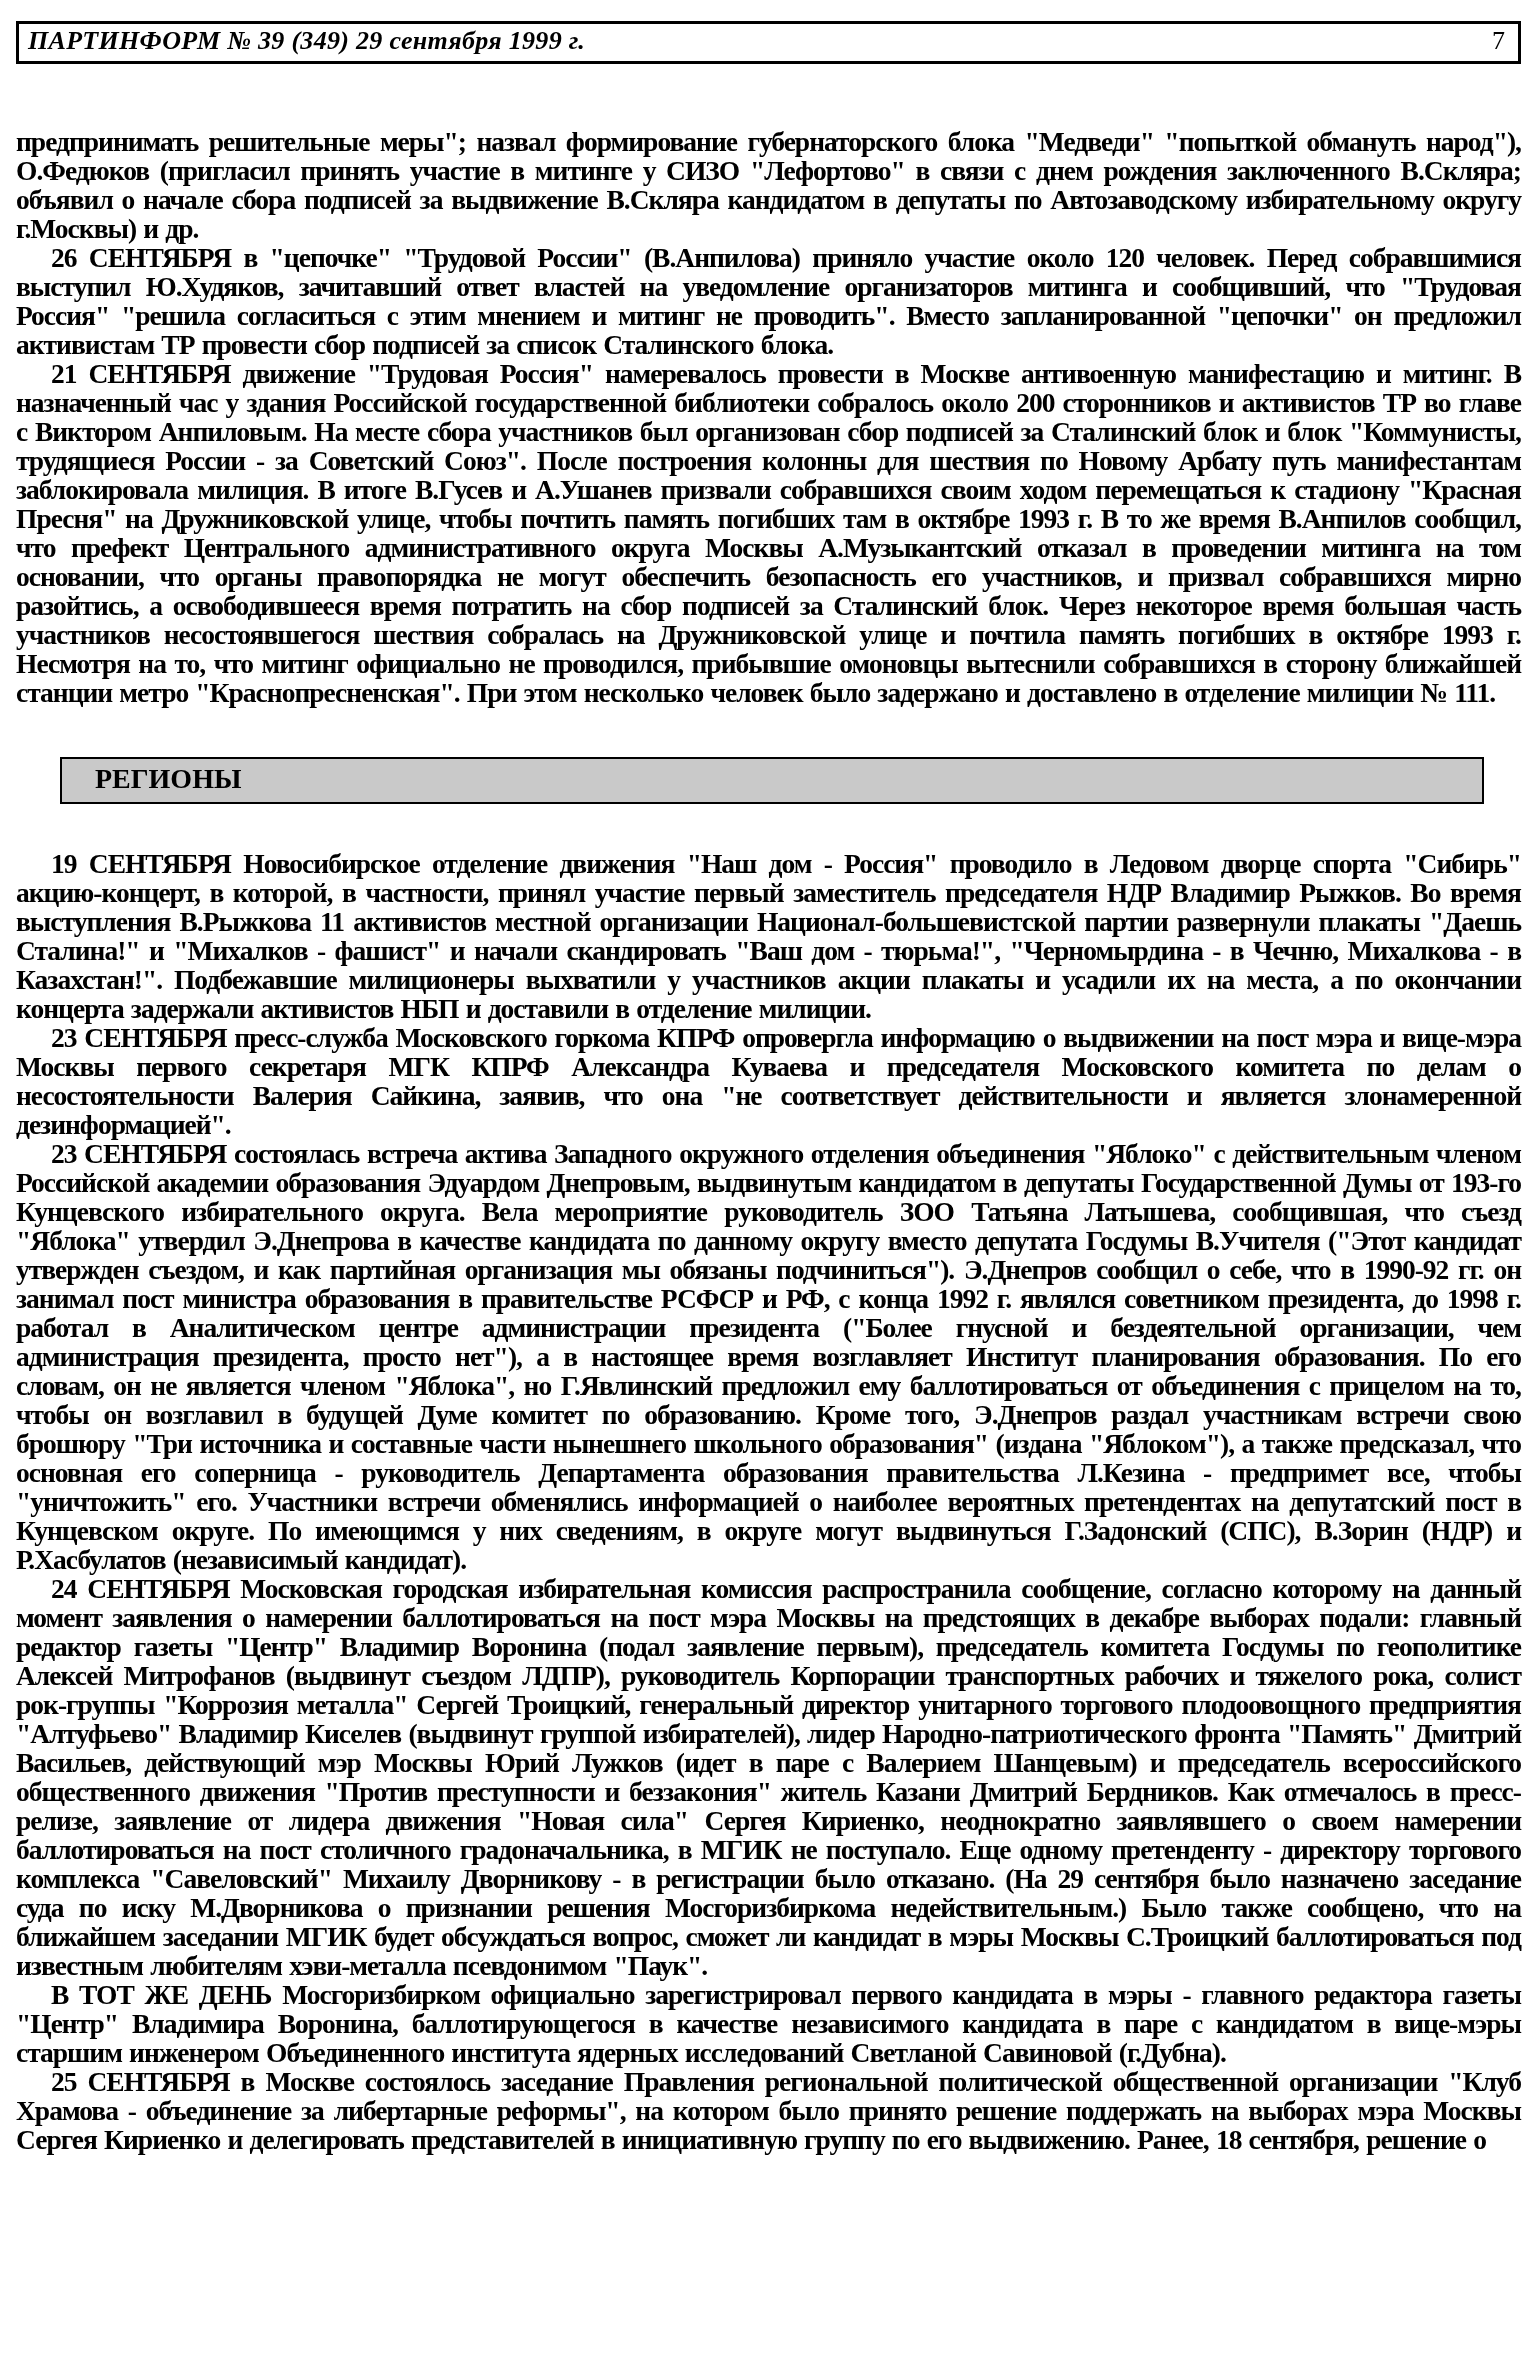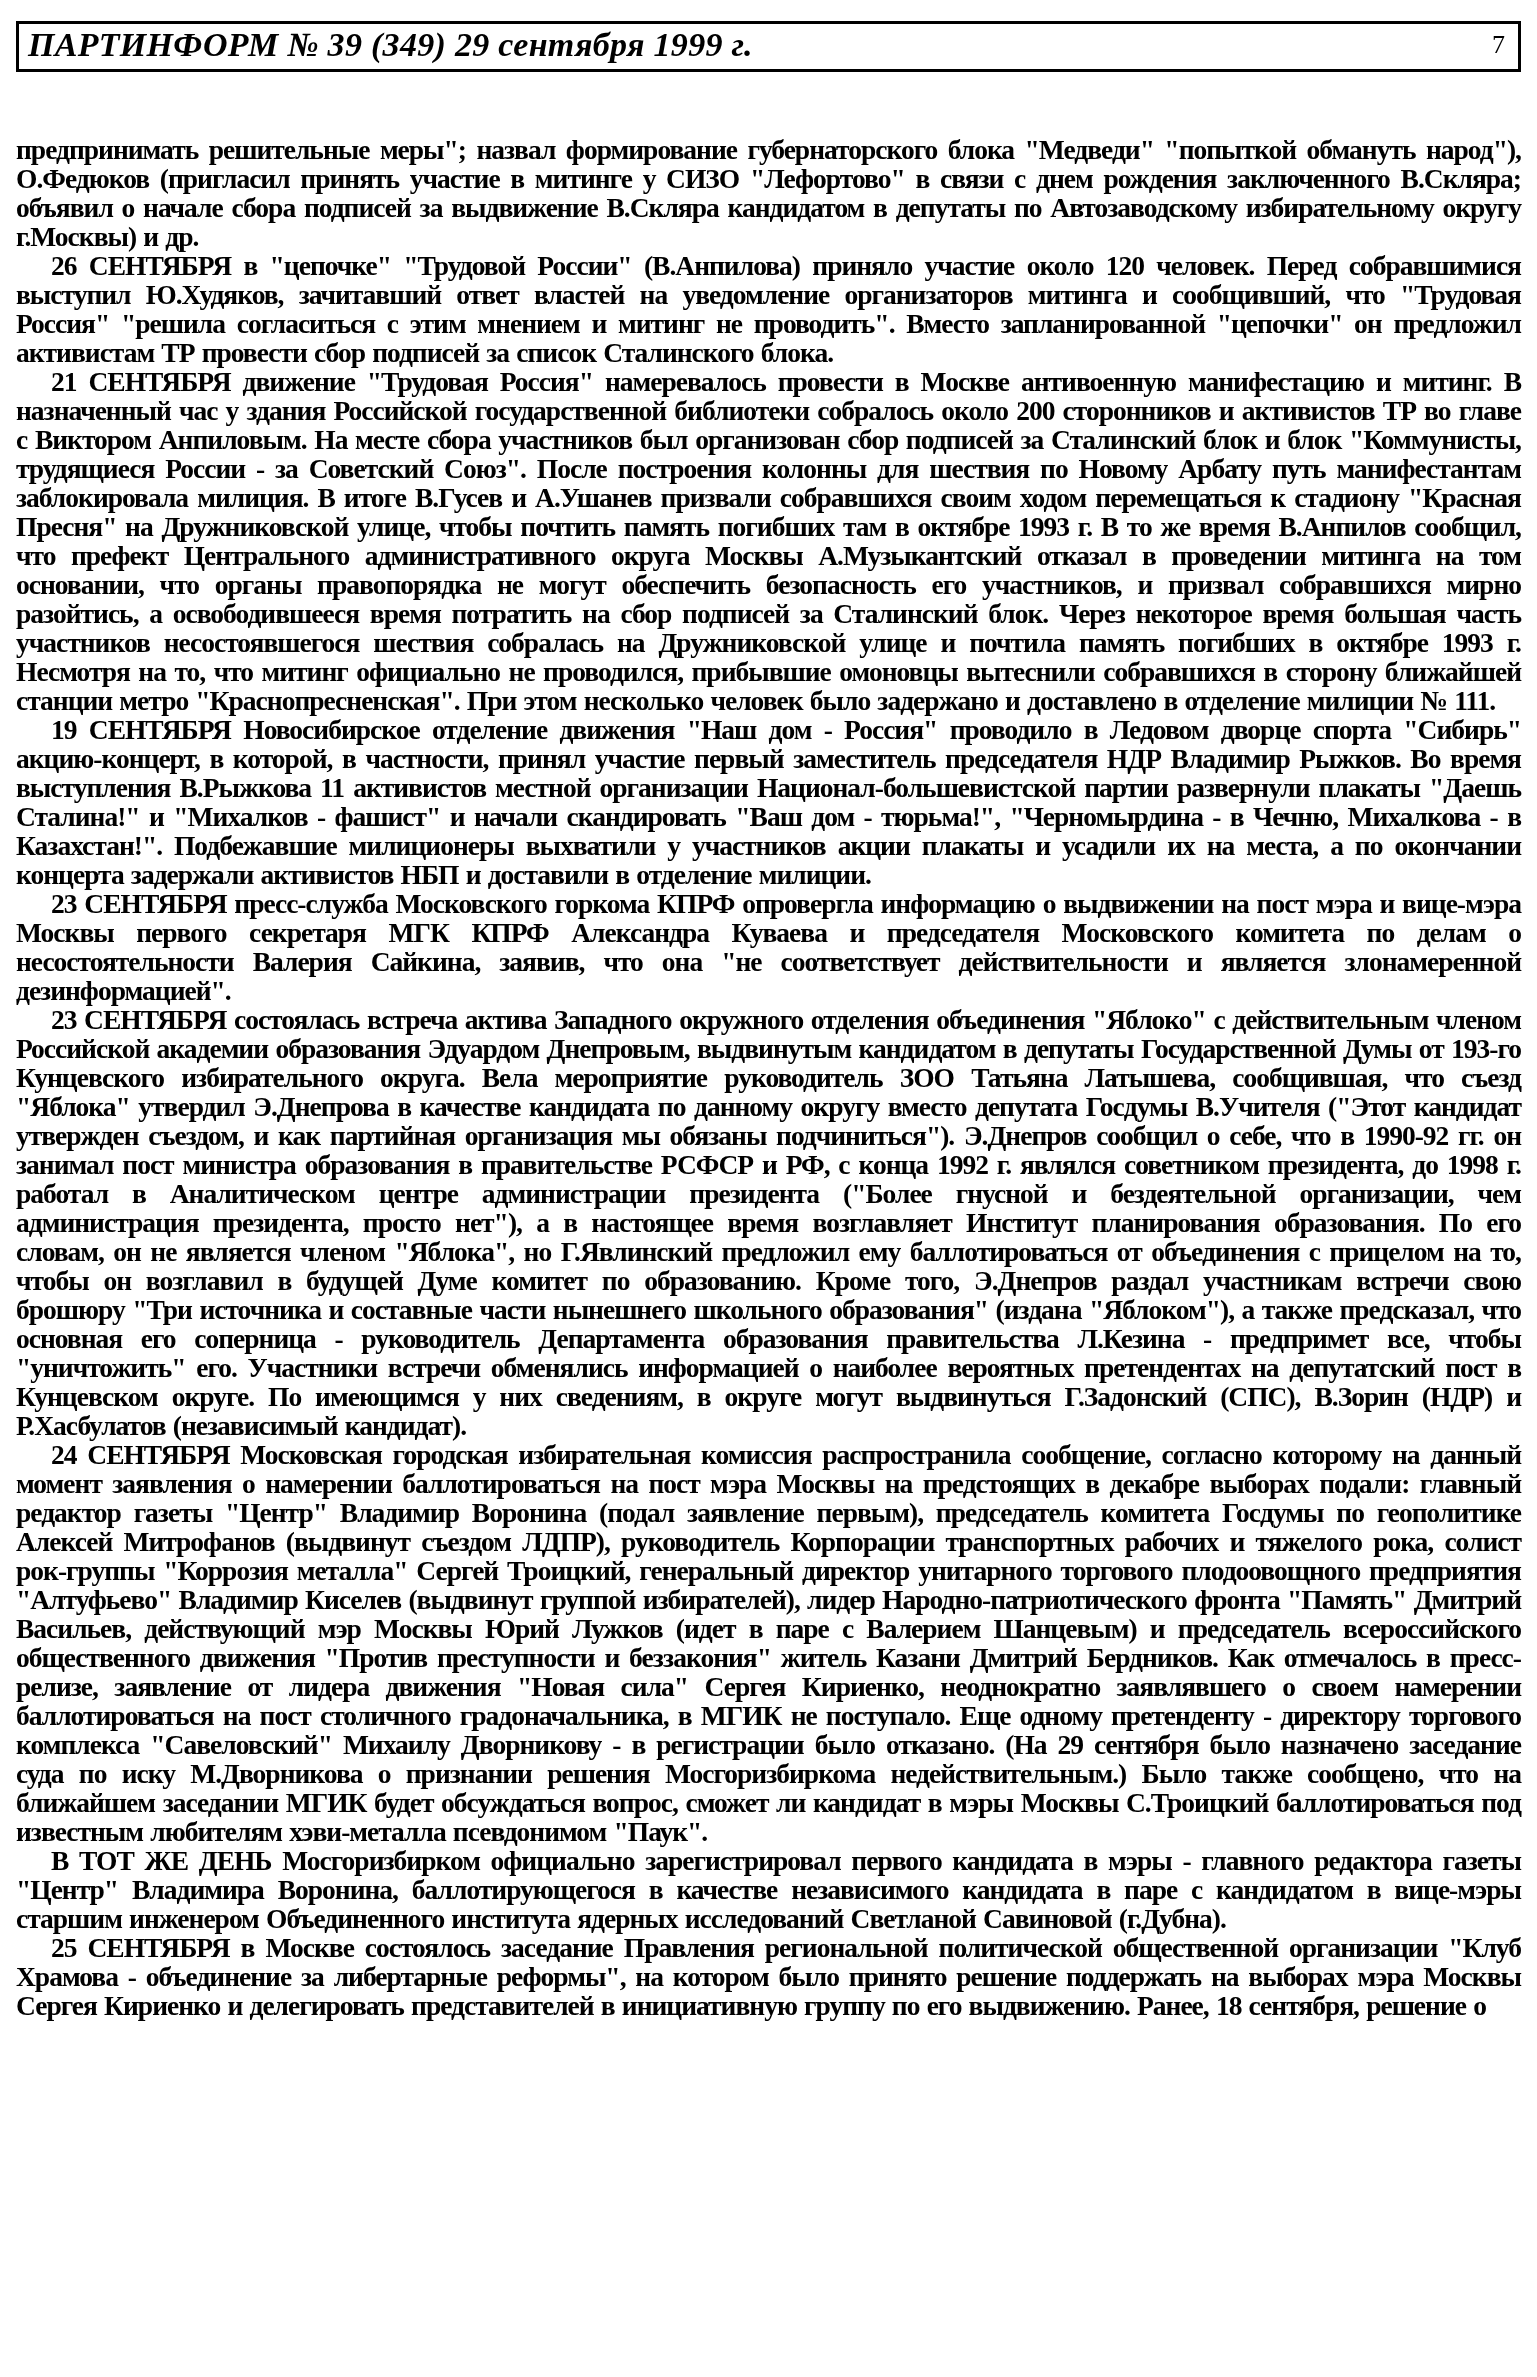--- a/index.html
+++ b/index.html
@@ -26,21 +26,21 @@
     margin-top: 20.5px;
     border: 3.2px solid #000000;
     box-sizing: border-box;
     padding: 2.6px 13px 5.1px 9px;
     display: flex;
     justify-content: space-between;
     align-items: center;
     background: #ffffff;
   }
   .masthead-title {
-    font-size: 34px;
+    font-size: 26px;
     font-weight: bold;
     font-style: italic;
     letter-spacing: 0.3px;
     white-space: nowrap;
   }
   .masthead-page {
     font-size: 26px;
     font-weight: normal;
     font-style: normal;
   }
@@ -84,20 +84,23 @@
   </div>
 
   <div class="body-text">
 
     <p>предпринимать решительные меры"; назвал формирование губернаторского блока "Медведи" "попыткой обмануть народ"), О.Федюков (пригласил принять участие в митинге у СИЗО "Лефортово" в связи с днем рождения заключенного В.Скляра; объявил о начале сбора подписей за выдвижение В.Скляра кандидатом в депутаты по Автозаводскому избирательному округу г.Москвы) и др.</p>
 
     <p class="ind">26 СЕНТЯБРЯ в "цепочке" "Трудовой России" (В.Анпилова) приняло участие около 120 человек. Перед собравшимися выступил Ю.Худяков, зачитавший ответ властей на уведомление организаторов митинга и сообщивший, что "Трудовая Россия" "решила согласиться с этим мнением и митинг не проводить". Вместо запланированной "цепочки" он предложил активистам ТР провести сбор подписей за список Сталинского блока.</p>
 
     <p class="ind gap">21 СЕНТЯБРЯ движение "Трудовая Россия" намеревалось провести в Москве антивоенную манифестацию и митинг. В назначенный час у здания Российской государственной библиотеки собралось около 200 сторонников и активистов ТР во главе с Виктором Анпиловым. На месте сбора участников был организован сбор подписей за Сталинский блок и блок "Коммунисты, трудящиеся России - за Советский Союз". После построения колонны для шествия по Новому Арбату путь манифестантам заблокировала милиция. В итоге В.Гусев и А.Ушанев призвали собравшихся своим ходом перемещаться к стадиону "Красная Пресня" на Дружниковской улице, чтобы почтить память погибших там в октябре 1993 г. В то же время В.Анпилов сообщил, что префект Центрального административного округа Москвы А.Музыкантский отказал в проведении митинга на том основании, что органы правопорядка не могут обеспечить безопасность его участников, и призвал собравшихся мирно разойтись, а освободившееся время потратить на сбор подписей за Сталинский блок. Через некоторое время большая часть участников несостоявшегося шествия собралась на Дружниковской улице и почтила память погибших в октябре 1993 г. Несмотря на то, что митинг официально не проводился, прибывшие омоновцы вытеснили собравшихся в сторону ближайшей станции метро "Краснопресненская". При этом несколько человек было задержано и доставлено в отделение милиции № 111.</p>
 
+    <div class="section-box">
+      <span>РЕГИОНЫ</span>
+    </div>
 
     <p class="ind">19 СЕНТЯБРЯ Новосибирское отделение движения "Наш дом - Россия" проводило в Ледовом дворце спорта "Сибирь" акцию-концерт, в которой, в частности, принял участие первый заместитель председателя НДР Владимир Рыжков. Во время выступления В.Рыжкова 11 активистов местной организации Национал-большевистской партии развернули плакаты "Даешь Сталина!" и "Михалков - фашист" и начали скандировать "Ваш дом - тюрьма!", "Черномырдина - в Чечню, Михалкова - в Казахстан!". Подбежавшие милиционеры выхватили у участников акции плакаты и усадили их на места, а по окончании концерта задержали активистов НБП и доставили в отделение милиции.</p>
 
     <p class="ind gap">23 СЕНТЯБРЯ пресс-служба Московского горкома КПРФ опровергла информацию о выдвижении на пост мэра и вице-мэра Москвы первого секретаря МГК КПРФ Александра Куваева и председателя Московского комитета по делам о несостоятельности Валерия Сайкина, заявив, что она "не соответствует действительности и является злонамеренной дезинформацией".</p>
 
     <p class="ind gap">23 СЕНТЯБРЯ состоялась встреча актива Западного окружного отделения объединения "Яблоко" с действительным членом Российской академии образования Эдуардом Днепровым, выдвинутым кандидатом в депутаты Государственной Думы от 193-го Кунцевского избирательного округа. Вела мероприятие руководитель ЗОО Татьяна Латышева, сообщившая, что съезд "Яблока" утвердил Э.Днепрова в качестве кандидата по данному округу вместо депутата Госдумы В.Учителя ("Этот кандидат утвержден съездом, и как партийная организация мы обязаны подчиниться"). Э.Днепров сообщил о себе, что в 1990-92 гг. он занимал пост министра образования в правительстве РСФСР и РФ, с конца 1992 г. являлся советником президента, до 1998 г. работал в Аналитическом центре администрации президента ("Более гнусной и бездеятельной организации, чем администрация президента, просто нет"), а в настоящее время возглавляет Институт планирования образования. По его словам, он не является членом "Яблока", но Г.Явлинский предложил ему баллотироваться от объединения с прицелом на то, чтобы он возглавил в будущей Думе комитет по образованию. Кроме того, Э.Днепров раздал участникам встречи свою брошюру "Три источника и составные части нынешнего школьного образования" (издана "Яблоком"), а также предсказал, что основная его соперница - руководитель Департамента образования правительства Л.Кезина - предпримет все, чтобы "уничтожить" его. Участники встречи обменялись информацией о наиболее вероятных претендентах на депутатский пост в Кунцевском округе. По имеющимся у них сведениям, в округе могут выдвинуться Г.Задонский (СПС), В.Зорин (НДР) и Р.Хасбулатов (независимый кандидат).</p>
 
     <p class="ind gap">24 СЕНТЯБРЯ Московская городская избирательная комиссия распространила сообщение, согласно которому на данный момент заявления о намерении баллотироваться на пост мэра Москвы на предстоящих в декабре выборах подали: главный редактор газеты "Центр" Владимир Воронина (подал заявление первым), председатель комитета Госдумы по геополитике Алексей Митрофанов (выдвинут съездом ЛДПР), руководитель Корпорации транспортных рабочих и тяжелого рока, солист рок-группы "Коррозия металла" Сергей Троицкий, генеральный директор унитарного торгового плодоовощного предприятия "Алтуфьево" Владимир Киселев (выдвинут группой избирателей), лидер Народно-патриотического фронта "Память" Дмитрий Васильев, действующий мэр Москвы Юрий Лужков (идет в паре с Валерием Шанцевым) и председатель всероссийского общественного движения "Против преступности и беззакония" житель Казани Дмитрий Бердников. Как отмечалось в пресс-релизе, заявление от лидера движения "Новая сила" Сергея Кириенко, неоднократно заявлявшего о своем намерении баллотироваться на пост столичного градоначальника, в МГИК не поступало. Еще одному претенденту - директору торгового комплекса "Савеловский" Михаилу Дворникову - в регистрации было отказано. (На 29 сентября было назначено заседание суда по иску М.Дворникова о признании решения Мосгоризбиркома недействительным.) Было также сообщено, что на ближайшем заседании МГИК будет обсуждаться вопрос, сможет ли кандидат в мэры Москвы С.Троицкий баллотироваться под известным любителям хэви-металла псевдонимом "Паук".</p>
 
     <p class="ind">В ТОТ ЖЕ ДЕНЬ Мосгоризбирком официально зарегистрировал первого кандидата в мэры - главного редактора газеты "Центр" Владимира Воронина, баллотирующегося в качестве независимого кандидата в паре с кандидатом в вице-мэры старшим инженером Объединенного института ядерных исследований Светланой Савиновой (г.Дубна).</p>

